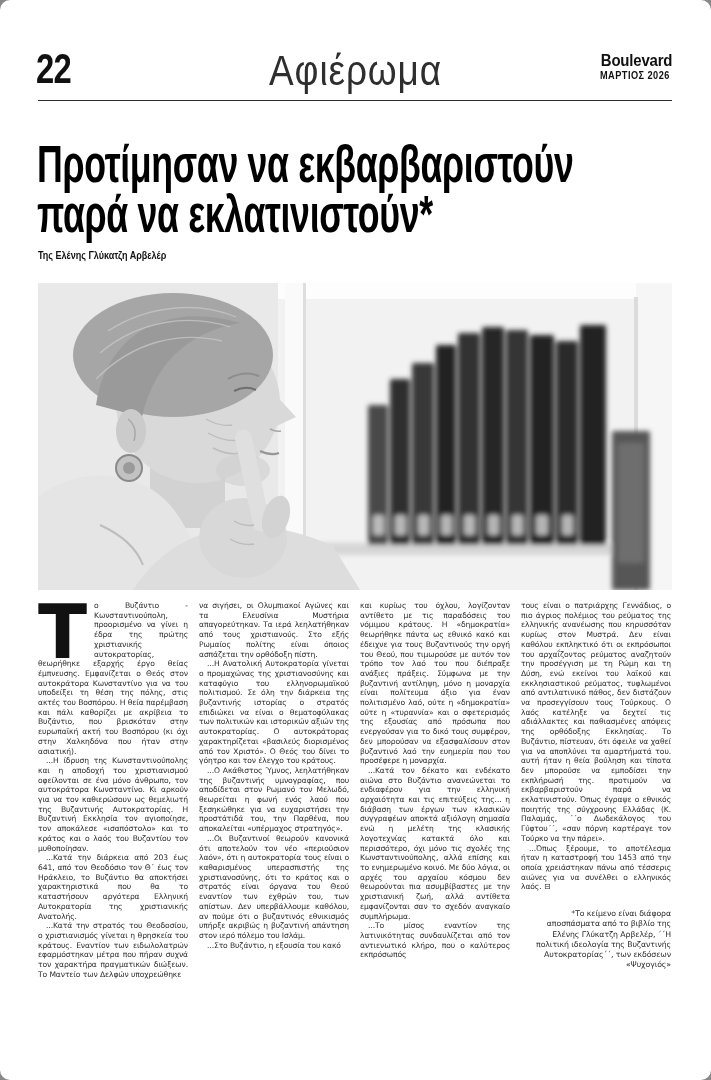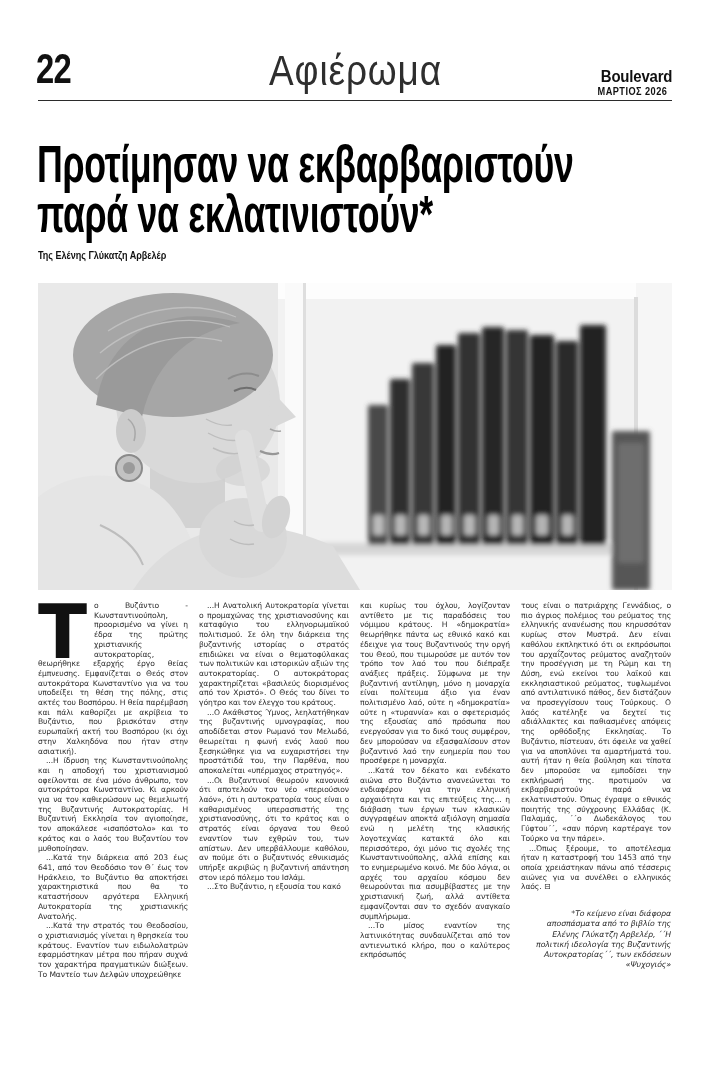--- a/index.html
+++ b/index.html
@@ -4,38 +4,39 @@
 <style>
   html,body{margin:0;padding:0;background:#888;}
   .page{
     position:relative;
     width:711px;height:1080px;
     background:#ffffff;
     font-family:"DejaVu Sans",sans-serif;
     color:#222;
     overflow:hidden;
     margin:0 auto;
+    border-radius:10px;
   }
   
   .pagenum{
     position:absolute;left:36px;top:48px;
     font-family:"Liberation Sans",sans-serif;
     font-weight:700;font-size:42px;line-height:42px;color:#111;
     transform:scaleX(0.78);transform-origin:left top;letter-spacing:-1px;
   }
   .section-title{
     position:absolute;left:0;top:48px;width:711px;
     text-align:center;
     font-family:"Liberation Sans",sans-serif;
     font-weight:100;font-size:42px;line-height:44px;color:#2e2e2e;
     letter-spacing:1px;
     transform:scale(0.88,1.02);transform-origin:center top;
   }
   .brand-block{
-    position:absolute;right:39px;top:68px;text-align:left;
+    position:absolute;right:39px;top:52px;text-align:center;
   }
   .brand{
     font-family:"Liberation Sans",sans-serif;
     font-weight:700;font-size:17px;line-height:18px;color:#111;
     transform:scaleX(0.88);transform-origin:right top;
     letter-spacing:-0.2px;
   }
   .issue{
     font-family:"Liberation Sans",sans-serif;
     font-weight:700;font-size:10px;line-height:12px;color:#111;
@@ -83,21 +84,20 @@
     font-family:"DejaVu Sans",sans-serif;
     font-weight:700;
     font-size:72px;line-height:56px;
     color:#111;
     margin:2px 7px 0 0;
     transform:scaleY(1.04);transform-origin:left top;
   }
   .endmark{font-size:8px;color:#2b2b2b;}
   .footnote{
     margin-top:17px;
-    font-style:italic;
     text-align:right;
     font-size:7.8px;line-height:10.2px;color:#2b2b2b;
   }
 </style>
 </head>
 <body>
 
 <div class="page">
 
   <div class="pagenum">22</div>
@@ -189,20 +189,21 @@
   </div>
 
   <div class="columns">
       <div class="col">
         <p><span class="dropcap">Τ</span>ο Βυζάντιο - Κωνσταντινούπολη, προορισμένο να γίνει η έδρα της πρώτης χριστιανικής αυτοκρατορίας, θεωρήθηκε εξαρχής έργο θείας έμπνευσης. Εμφανίζεται ο Θεός στον αυτοκράτορα Κωνσταντίνο για να του υποδείξει τη θέση της πόλης, στις ακτές του Βοσπόρου. Η θεία παρέμβαση και πάλι καθορίζει με ακρίβεια το Βυζάντιο, που βρισκόταν στην ευρωπαϊκή ακτή του Βοσπόρου (κι όχι στην Χαλκηδόνα που ήταν στην ασιατική).</p>
         <p class="indent">...Η ίδρυση της Κωνσταντινούπολης και η αποδοχή του χριστιανισμού οφείλονται σε ένα μόνο άνθρωπο, τον αυτοκράτορα Κωνσταντίνο. Κι αρκούν για να τον καθιερώσουν ως θεμελιωτή της Βυζαντινής Αυτοκρατορίας. Η Βυζαντινή Εκκλησία τον αγιοποίησε, τον αποκάλεσε «ισαπόστολο» και το κράτος και ο λαός του Βυζαντίου τον μυθοποίησαν.</p>
         <p class="indent">...Κατά την διάρκεια από 203 έως 641, από τον Θεοδόσιο τον Θ΄ έως τον Ηράκλειο, το Βυζάντιο θα αποκτήσει χαρακτηριστικά που θα το καταστήσουν αργότερα Ελληνική Αυτοκρατορία της χριστιανικής Ανατολής.</p>
         <p class="indent">...Κατά την στρατός του Θεοδοσίου, ο χριστιανισμός γίνεται η θρησκεία του κράτους. Εναντίον των ειδωλολατρών εφαρμόστηκαν μέτρα που πήραν συχνά τον χαρακτήρα πραγματικών διώξεων. Το Μαντείο των Δελφών υποχρεώθηκε</p>
       </div>
       <div class="col">
+        <p>να σιγήσει, οι Ολυμπιακοί Αγώνες και τα Ελευσίνια Μυστήρια απαγορεύτηκαν. Τα ιερά λεηλατήθηκαν από τους χριστιανούς. Στο εξής Ρωμαίος πολίτης είναι όποιος ασπάζεται την ορθόδοξη πίστη.</p>
         <p class="indent">...Η Ανατολική Αυτοκρατορία γίνεται ο προμαχώνας της χριστιανοσύνης και καταφύγιο του ελληνορωμαϊκού πολιτισμού. Σε όλη την διάρκεια της βυζαντινής ιστορίας ο στρατός επιδιώκει να είναι ο θεματοφύλακας των πολιτικών και ιστορικών αξιών της αυτοκρατορίας. Ο αυτοκράτορας χαρακτηρίζεται «βασιλεύς διορισμένος από τον Χριστό». Ο Θεός του δίνει το γόητρο και τον έλεγχο του κράτους.</p>
         <p class="indent">...Ο Ακάθιστος Ύμνος, λεηλατήθηκαν της βυζαντινής υμνογραφίας, που αποδίδεται στον Ρωμανό τον Μελωδό, θεωρείται η φωνή ενός λαού που ξεσηκώθηκε για να ευχαριστήσει την προστάτιδά του, την Παρθένα, που αποκαλείται «υπέρμαχος στρατηγός».</p>
         <p class="indent">...Οι Βυζαντινοί θεωρούν κανονικά ότι αποτελούν τον νέο «περιούσιον λαόν», ότι η αυτοκρατορία τους είναι ο καθαρισμένος υπερασπιστής της χριστιανοσύνης, ότι το κράτος και ο στρατός είναι όργανα του Θεού εναντίον των εχθρών του, των απίστων. Δεν υπερβάλλουμε καθόλου, αν πούμε ότι ο βυζαντινός εθνικισμός υπήρξε ακριβώς η βυζαντινή απάντηση στον ιερό πόλεμο του Ισλάμ.</p>
         <p class="indent">...Στο Βυζάντιο, η εξουσία του κακό</p>
       </div>
       <div class="col">
         <p>και κυρίως του όχλου, λογίζονταν αντίθετο με τις παραδόσεις του νόμιμου κράτους. Η «δημοκρατία» θεωρήθηκε πάντα ως εθνικό κακό και έδειχνε για τους Βυζαντινούς την οργή του Θεού, που τιμωρούσε με αυτόν τον τρόπο τον λαό του που διέπραξε ανάξιες πράξεις. Σύμφωνα με την βυζαντινή αντίληψη, μόνο η μοναρχία είναι πολίτευμα άξιο για έναν πολιτισμένο λαό, ούτε η «δημοκρατία» ούτε η «τυραννία» και ο σφετερισμός της εξουσίας από πρόσωπα που ενεργούσαν για το δικό τους συμφέρον, δεν μπορούσαν να εξασφαλίσουν στον βυζαντινό λαό την ευημερία που του προσέφερε η μοναρχία.</p>
         <p class="indent">...Κατά τον δέκατο και ενδέκατο αιώνα στο Βυζάντιο ανανεώνεται το ενδιαφέρον για την ελληνική αρχαιότητα και τις επιτεύξεις της... η διάβαση των έργων των κλασικών συγγραφέων αποκτά αξιόλογη σημασία ενώ η μελέτη της κλασικής λογοτεχνίας κατακτά όλο και περισσότερο, όχι μόνο τις σχολές της Κωνσταντινούπολης, αλλά επίσης και το ενημερωμένο κοινό. Με δύο λόγια, οι αρχές του αρχαίου κόσμου δεν θεωρούνται πια ασυμβίβαστες με την χριστιανική ζωή, αλλά αντίθετα εμφανίζονται σαν το σχεδόν αναγκαίο συμπλήρωμα.</p>
         <p class="indent">...Το μίσος εναντίον της λατινικότητας συνδαυλίζεται από τον αντιενωτικό κλήρο, που ο καλύτερος εκπρόσωπός</p>
       </div>

